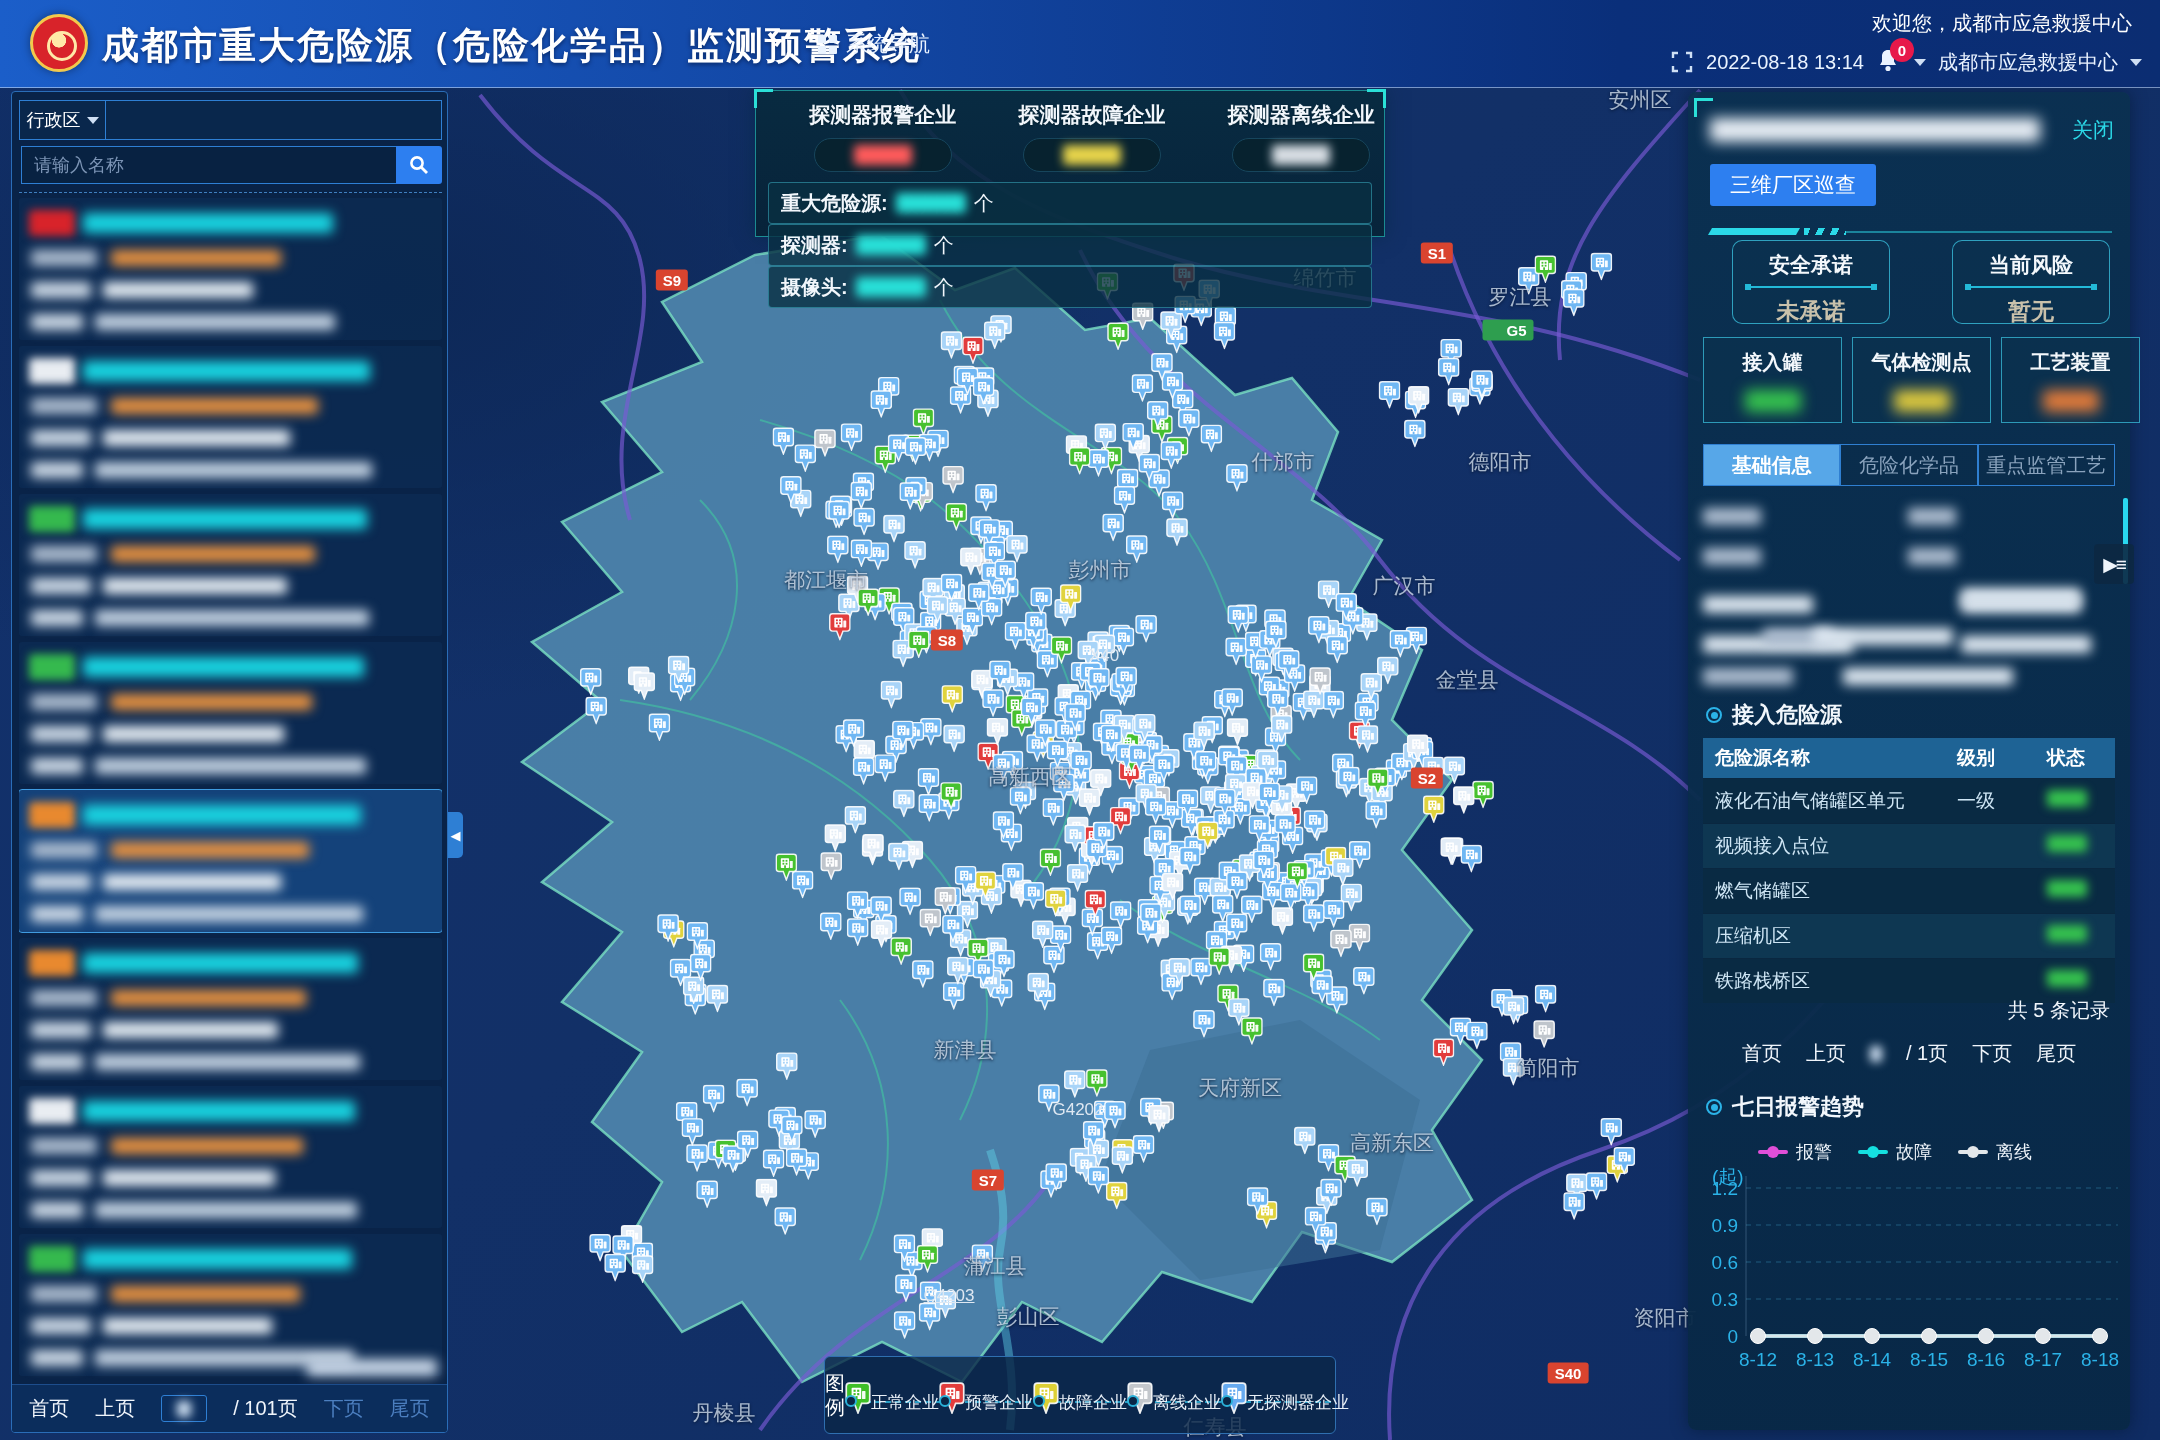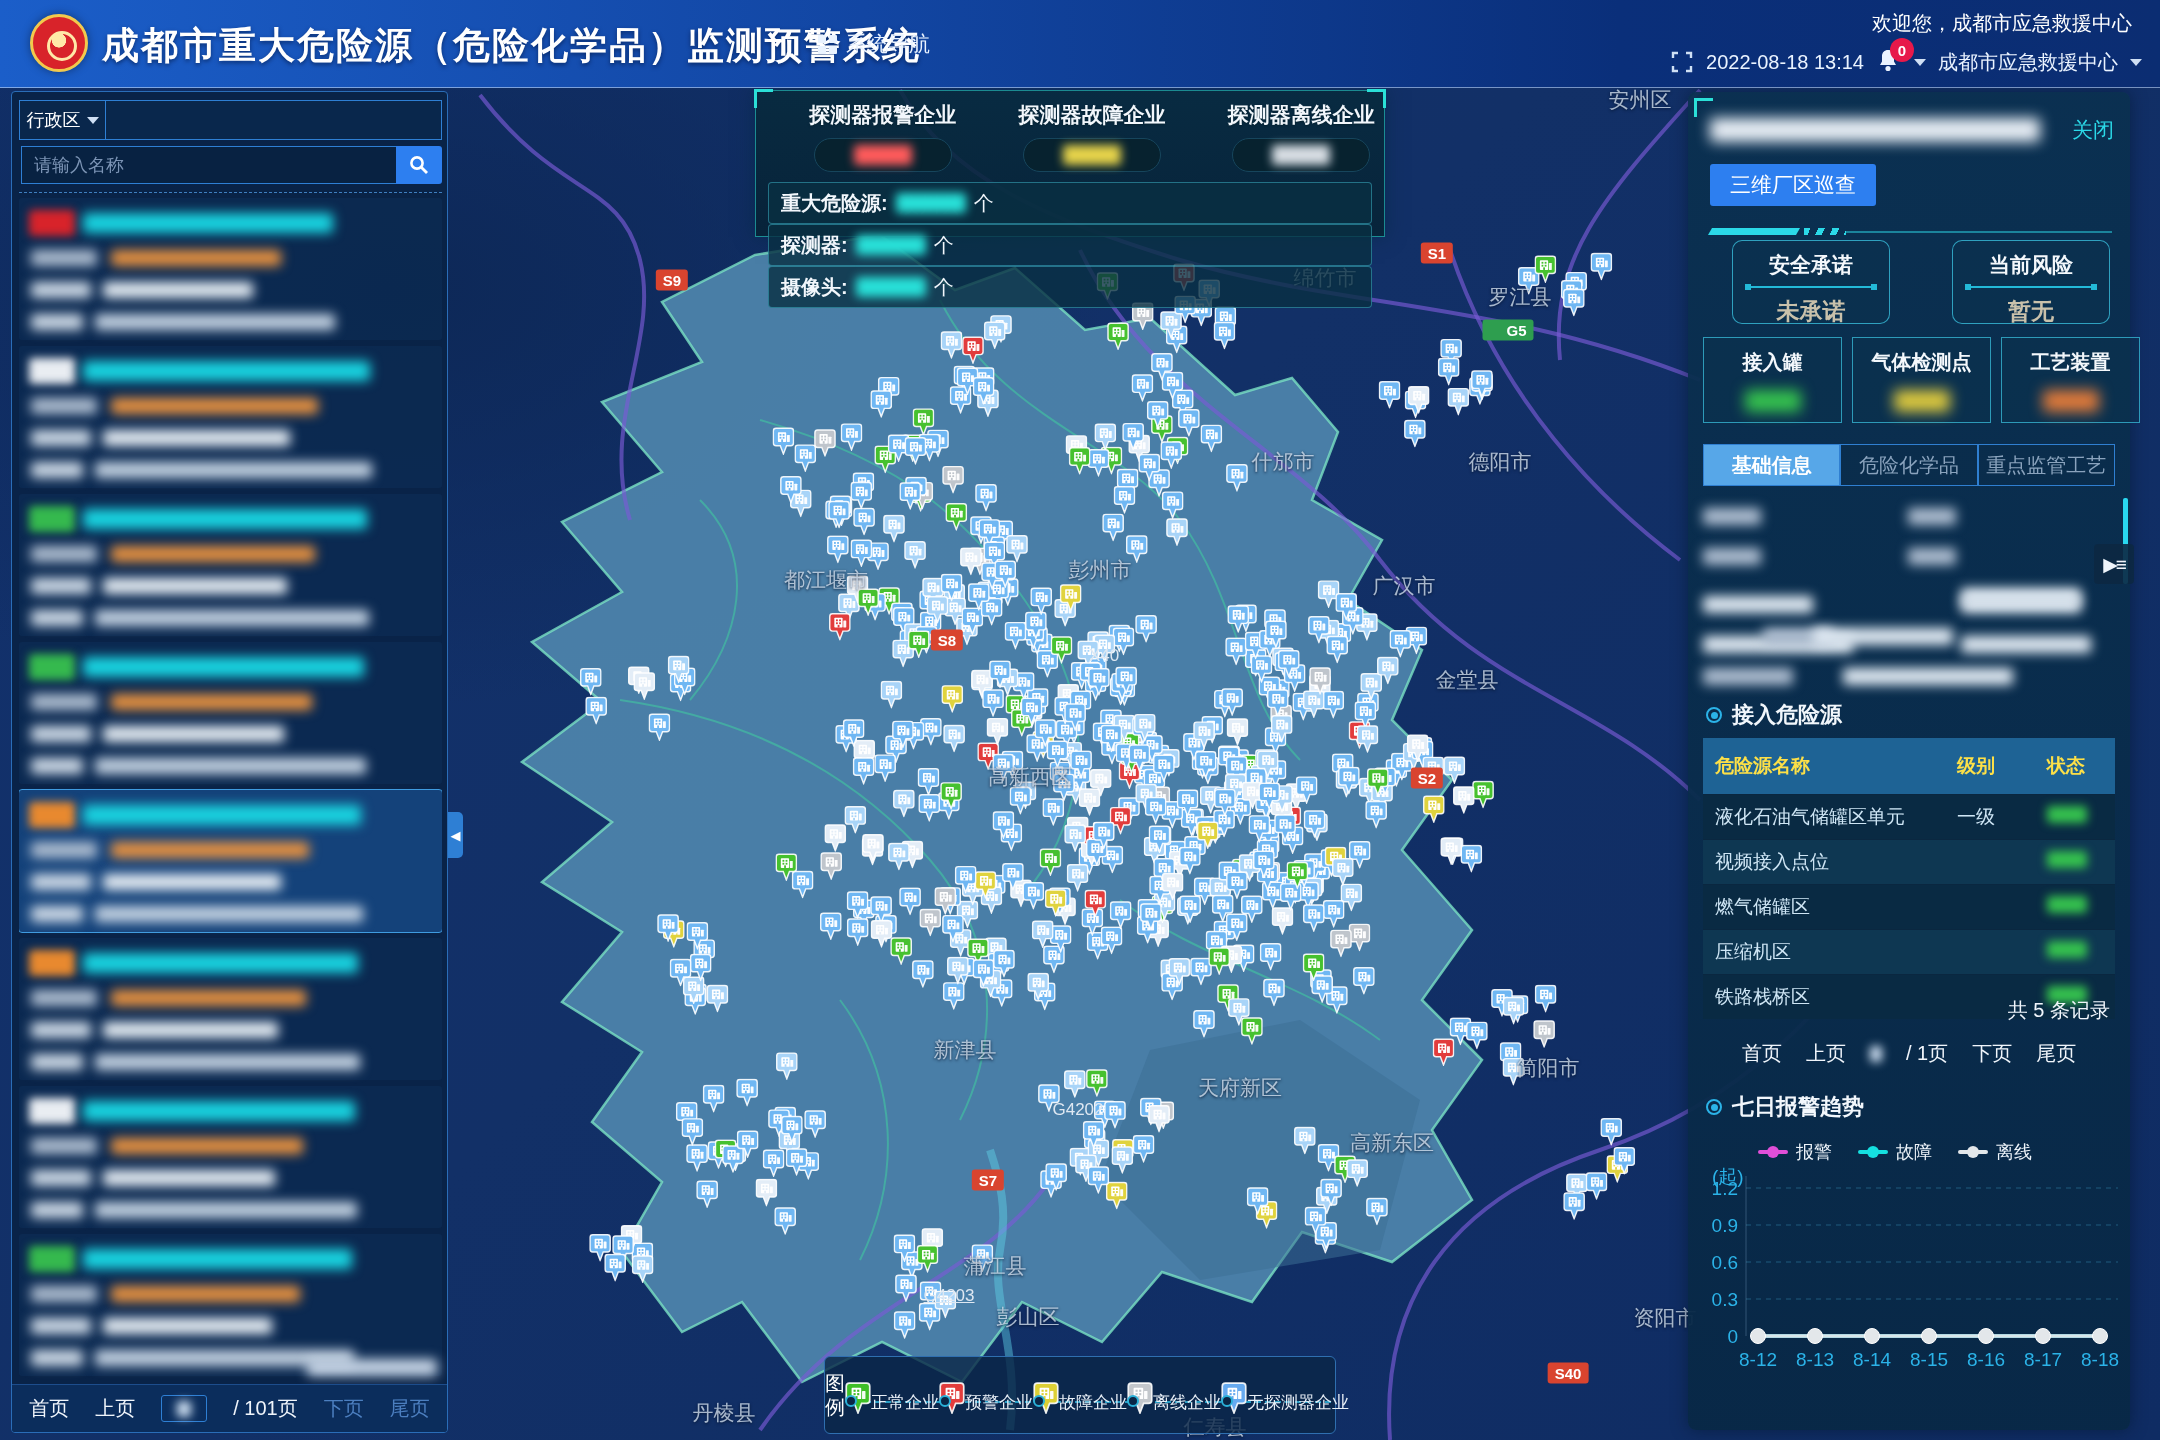--- a/index.html
+++ b/index.html
@@ -156,22 +156,22 @@
   .expand-btn { position:absolute; right:-4px; top:452px; width:40px; height:40px;
     background:rgba(12,40,66,.9); border-radius:4px; color:#eef4fa; display:flex; align-items:center;
     justify-content:center; font-size:19px; letter-spacing:-2px; cursor:pointer; }
   .sec-title { position:absolute; left:18px; display:flex; align-items:center; gap:10px;
     color:#f2f7fc; font-size:22px; font-weight:bold; }
   .radio-ico { width:16px; height:16px; border-radius:50%; border:2px solid #2bb3e8;
     display:inline-flex; align-items:center; justify-content:center; }
   .radio-ico::after{ content:''; width:7px; height:7px; border-radius:50%; background:#2bb3e8; }
   #srcTable { position:absolute; left:15px; top:646px; width:412px; border-collapse:collapse;
     font-size:19px; }
-  #srcTable th { background:#1e6395; color:#fde047; text-align:left; font-weight:bold;
-    height:56px; padding:0 12px; }
+  #srcTable th { background:#1e6395; color:#ffffff; text-align:left; font-weight:bold;
+    height:40px; padding:0 12px; }
   #srcTable td { height:45px; padding:0 12px; color:#cfe6f5; border-top:1px solid #0a2740; }
   #srcTable tr.r0 td { background:rgba(9,42,66,.85); }
   #srcTable tr.r1 td { background:rgba(15,58,84,.85); }
   .status-b { display:inline-block; width:40px; height:17px; background:#35c24e; border-radius:3px;
     filter:blur(5px); }
   .total-note { position:absolute; right:20px; top:905px; color:#f0f5fb; font-size:20px; }
   #dpage { position:absolute; left:0; top:948px; width:100%; display:flex; justify-content:center;
     align-items:center; gap:24px; color:#f0f5fb; font-size:20px; }
   #dpage .pg { cursor:pointer; }
   #trendLegend { position:absolute; left:70px; top:1048px; display:flex; gap:26px; align-items:center; }

